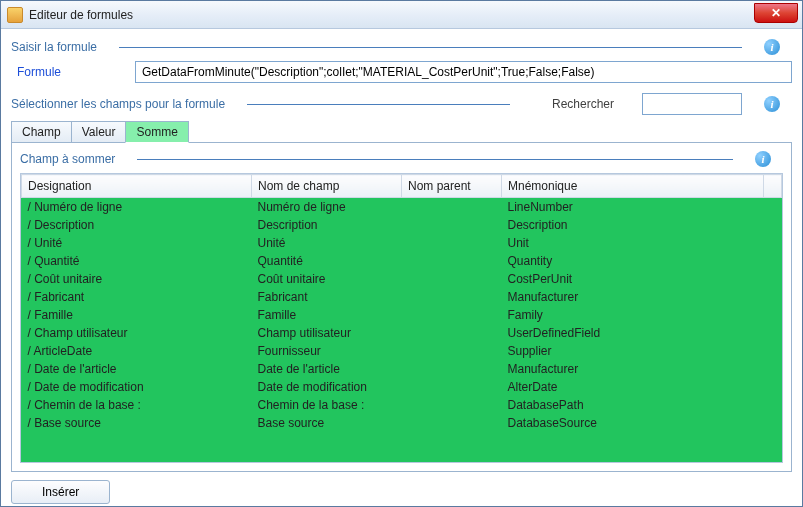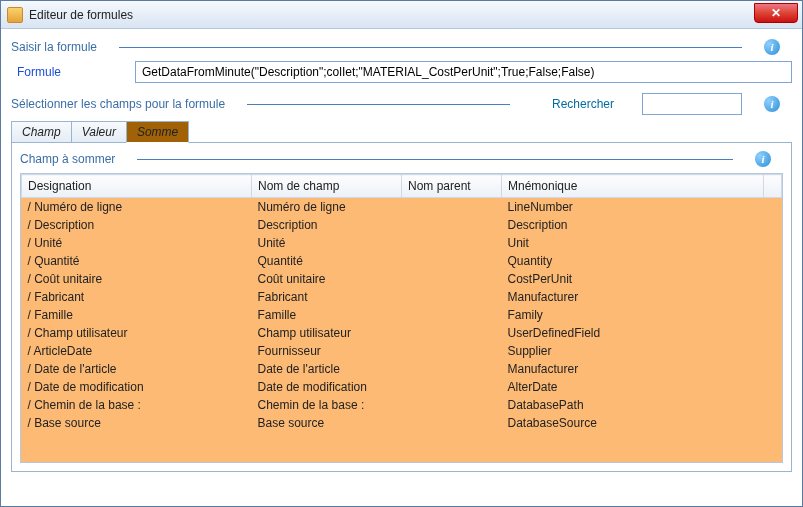--- a/index.html
+++ b/index.html
@@ -78,53 +78,53 @@
   .formula-input, .search-input {
     flex:1;
     border:1px solid #7ea6d0;
     padding:3px 6px;
     font-size:12px;
     height:22px;
     background:#fff;
   }
   .search-input { flex:none; width:100px; }
   
-  .section-head .search-label { color:#0369a1; margin-left:20px; margin-right:6px; }
-  
-  .tabs { display:flex; margin-top:2px;font-style:italic; }
+  .section-head .search-label { color:#404040; margin-left:20px; margin-right:6px; }
+  
+  .tabs { display:flex; margin-top:2px; }
   .tab {
     padding:3px 10px;
     border:1px solid #9bb4cf;
     background: linear-gradient(to bottom,#f7fafd,#e4ecf5);
     cursor:pointer;
     margin-right:-1px;
     font-size:12px;
     color:#222;
   }
   .tab.active {
-    background:#a16207;
+    background:#86efac;
     border-bottom-color:#fff;
     position:relative;
     z-index:2;
   }
   .tab-panel {
     border:1px solid #9bb4cf;
     margin-top:-1px;
     padding:6px 8px 8px 8px;
     position:relative;
     z-index:1;
     background:#fff;
   }
   
   .table-wrap {
     border:1px solid #b6c8de;
     height:290px;
     overflow-y:scroll;
     overflow-x:hidden;
-    background:#fdba74;
+    background:#22c55e;
     margin-top:4px;
   }
   table { width:100%; border-collapse:collapse; table-layout:fixed; }
   thead th {
     text-align:left;
     font-weight:normal;
     background: linear-gradient(to bottom,#fdfdfe,#ecf1f7);
     border:1px solid #cfd9e6;
     padding:4px 6px;
     font-size:12px;
@@ -297,14 +297,17 @@
               <td></td>
               <td>DatabaseSource</td>
               <td></td>
             </tr>
           </tbody>
       </table>
     </div>
 
   </div>
 
+  <div class="btn-row">
+    <button class="btn">Insérer</button>
+  </div>
 
 </div>
 
 </body></html>

